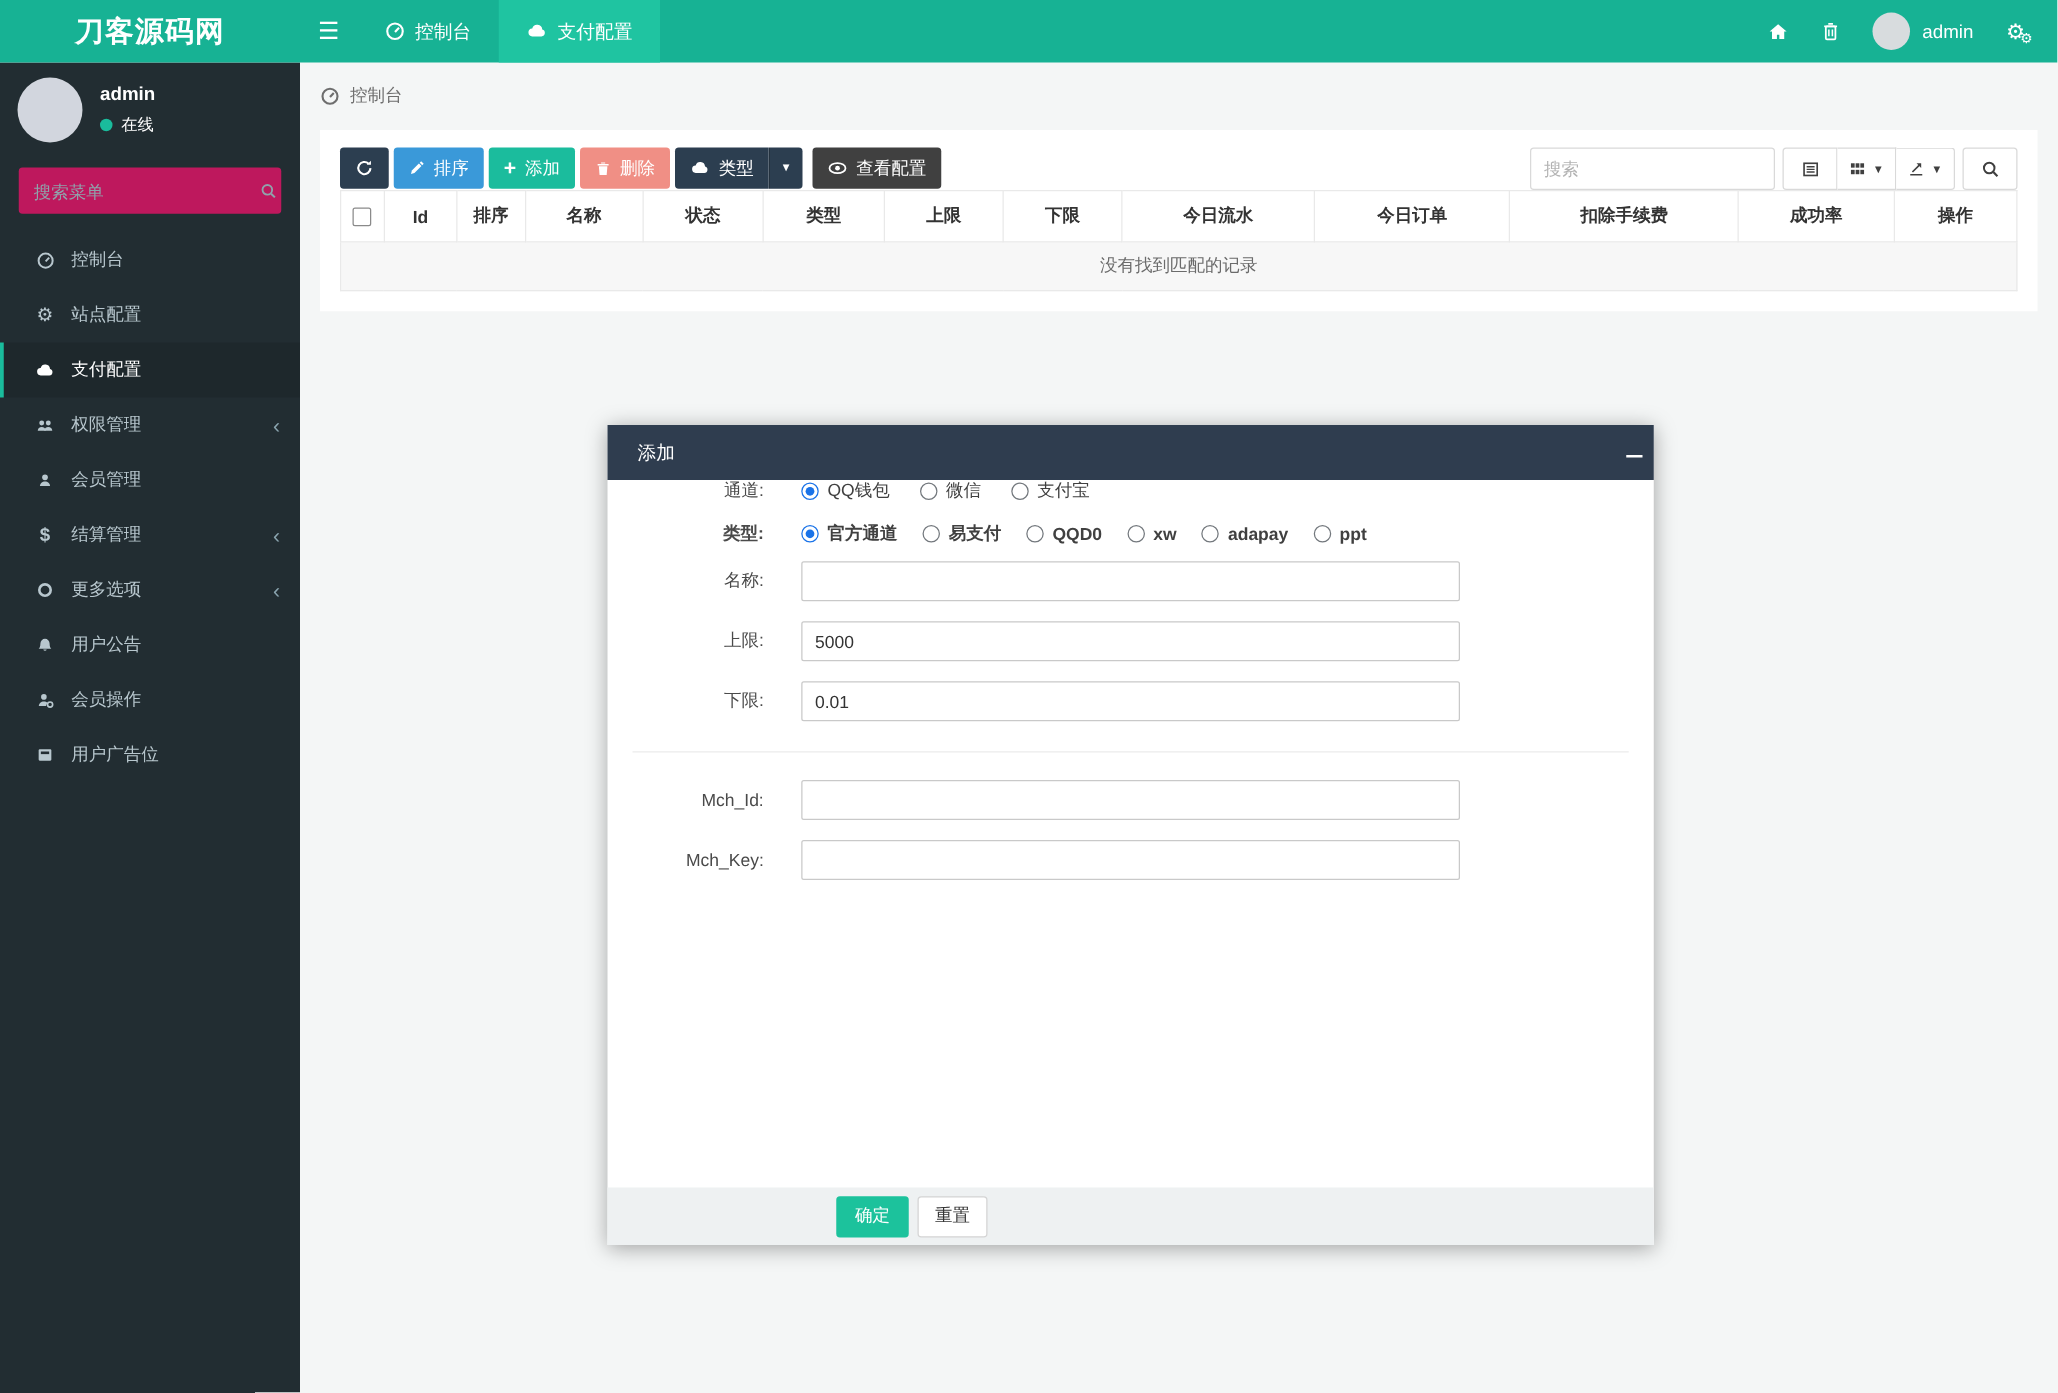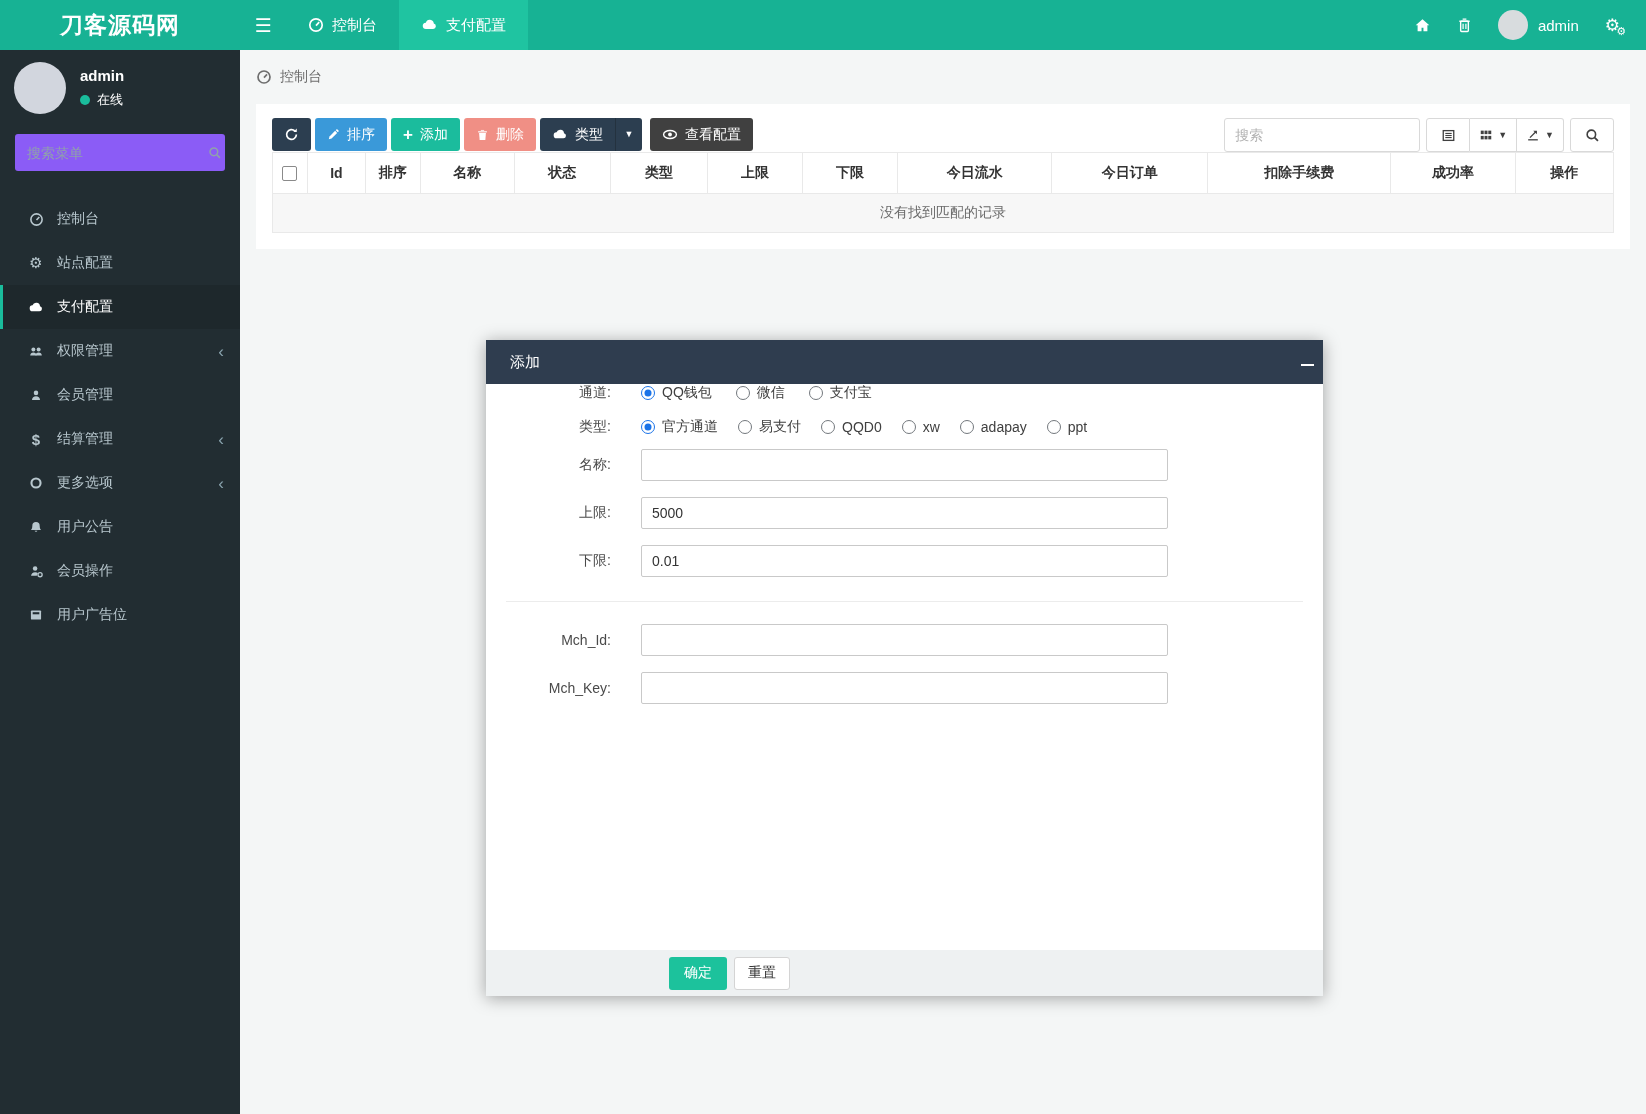--- a/index.html
+++ b/index.html
@@ -29,21 +29,21 @@
   
   .sidebar { position:absolute; top:50px; left:0; bottom:0; width:240px; background:#222d32; z-index:4; }
   .user-panel { display:flex; align-items:center; gap:14px; padding:12px 14px 14px; }
   .avatar-lg { width:52px; height:52px; border-radius:50%; background:#d2d6de; position:relative; overflow:hidden; }
   .person { position:absolute; left:50%; transform:translateX(-50%); }
   .person .head { width:17px; height:17px; border-radius:50%; background:#b9bec4; margin:10px auto 2px; }
   .person .bust { width:34px; height:18px; border-radius:17px 17px 0 0; background:#b9bec4; }
   .user-meta .name { color:#fff; font-weight:bold; font-size:15px; margin-bottom:7px; }
   .user-meta .status { color:#fff; font-size:13px; display:flex; align-items:center; gap:7px; }
   .dot { width:10px; height:10px; border-radius:50%; background:#1abc9c; display:inline-block; }
-  .side-search { margin:6px 15px 26px; height:37px; background:#8b5cf6; border-radius:3px; display:flex; align-items:center; padding:0 12px; }
+  .side-search { margin:6px 15px 15px; height:37px; background:#be185d; border-radius:3px; display:flex; align-items:center; padding:0 12px; }
   .side-search input { flex:1; background:transparent; border:none; outline:none; color:#ddd; font-size:14px; font-family:inherit; }
   .side-search input::placeholder { color:#90a2ab; }
   .side-search .ico { color:#90a2ab; }
   .menu { list-style:none; margin-top:4px; }
   .menu li { height:44px; display:flex; align-items:center; gap:12px; padding-left:24px; color:#b8c7ce; font-size:14px; cursor:pointer; border-left:3px solid transparent; }
   .menu li .mico { width:18px; display:inline-flex; justify-content:center; color:#b8c7ce; font-size:15px; }
   .menu li.active { background:#1e282c; color:#fff; border-left-color:#1abc9c; }
   .menu li.active .mico { color:#fff; }
   .menu .chev { margin-left:auto; margin-right:16px; color:#8aa4af; font-size:17px; line-height:1; }
   .dollar { font-weight:bold; font-size:15px; }
@@ -426,21 +426,21 @@
           <span class="radio"></span>
           <span>微信</span>
         </span>
         <span class="radio-opt">
           <span class="radio"></span>
           <span>支付宝</span>
         </span>
       </div>
     </div>
 
-    <div class="form-row" style="margin-bottom:13px;">
+    <div class="form-row" style="margin-bottom:13px;font-weight:bold;">
       <label>类型:</label>
       <div class="ctrl radio-row" style="gap:20px;">
         <span class="radio-opt">
           <span class="radio checked"></span>
           <span>官方通道</span>
         </span>
         <span class="radio-opt">
           <span class="radio"></span>
           <span>易支付</span>
         </span>

